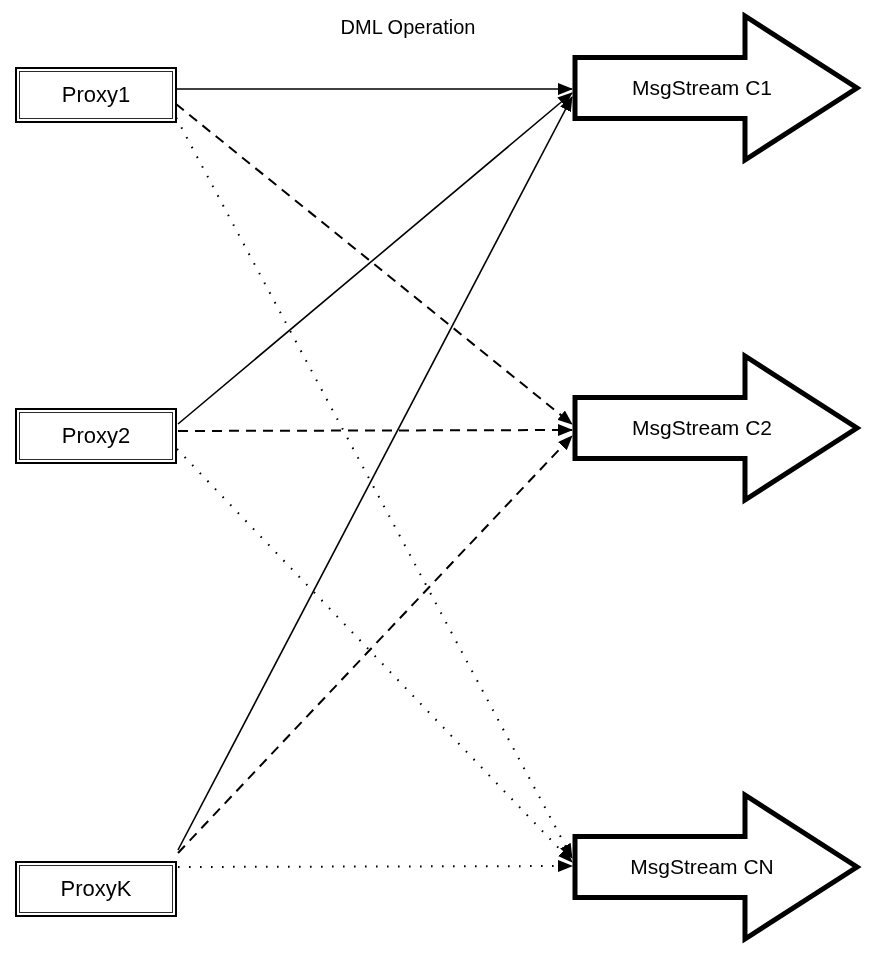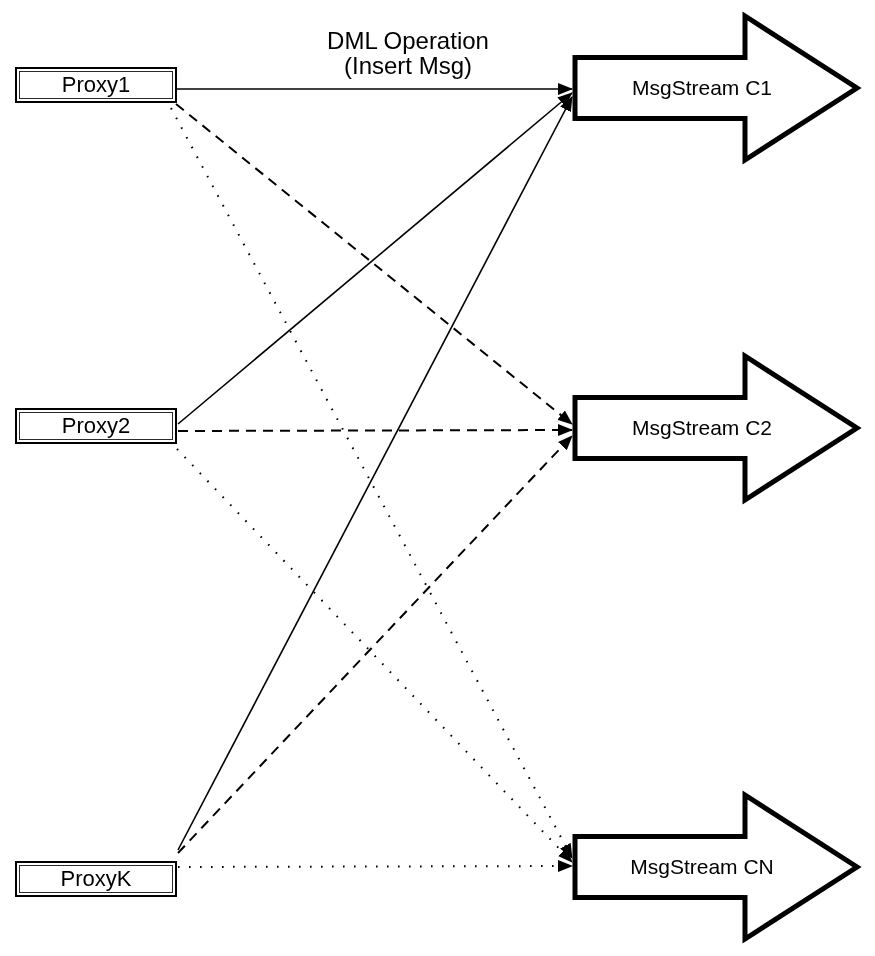--- a/index.html
+++ b/index.html
@@ -37,41 +37,41 @@
   .stream-label {
     font-family: "Liberation Sans", sans-serif;
     font-size: 21px;
     fill: #000000;
     text-anchor: middle;
   }
   .proxy-box {
     position: absolute;
     left: 15px;
     width: 162px;
-    height: 36px;
+    height: 56px;
     background: #ffffff;
     border: 2px solid #000000;
     box-shadow: inset 0 0 0 2px #ffffff, inset 0 0 0 3px #2b2b2b;
     display: flex;
     align-items: center;
     justify-content: center;
     font-size: 22px;
     color: #000000;
     box-sizing: border-box;
   }
   .proxy-box.p1 { top: 67px;  }
   .proxy-box.p2 { top: 408px; align-items: center; }
   .proxy-box.pk { top: 861px; }
   .dml-annotation {
     position: absolute;
     left: 298px;
-    top: 28px;
+    top: 15px;
     width: 220px;
     text-align: center;
-    font-size: 24px;
+    font-size: 20px;
     line-height: 25px;
     color: #000000;
   }
   .dml-annotation span { display: block; }
 </style>
 </head>
 <body>
 
 <div class="stage">
 
@@ -98,21 +98,20 @@
     <polygon class="block-arrow" points="575,397.5 745,397.5 745,356 857,428 745,500 745,458.5 575,458.5"></polygon>
     <polygon class="block-arrow" points="575,836.5 745,836.5 745,795 857,867 745,939 745,897.5 575,897.5"></polygon>
 
     <text class="stream-label" x="702" y="95">MsgStream C1</text>
     <text class="stream-label" x="702" y="435">MsgStream C2</text>
     <text class="stream-label" x="702" y="874">MsgStream CN</text>
   </svg>
 
   <div class="dml-annotation">
     <span>DML Operation</span>
-    <span>(Insert Msg)</span>
   </div>
 
   <div class="proxy-box p1">
     <span>Proxy1</span>
   </div>
   <div class="proxy-box p2">
     <span>Proxy2</span>
   </div>
   <div class="proxy-box pk">
     <span>ProxyK</span>

